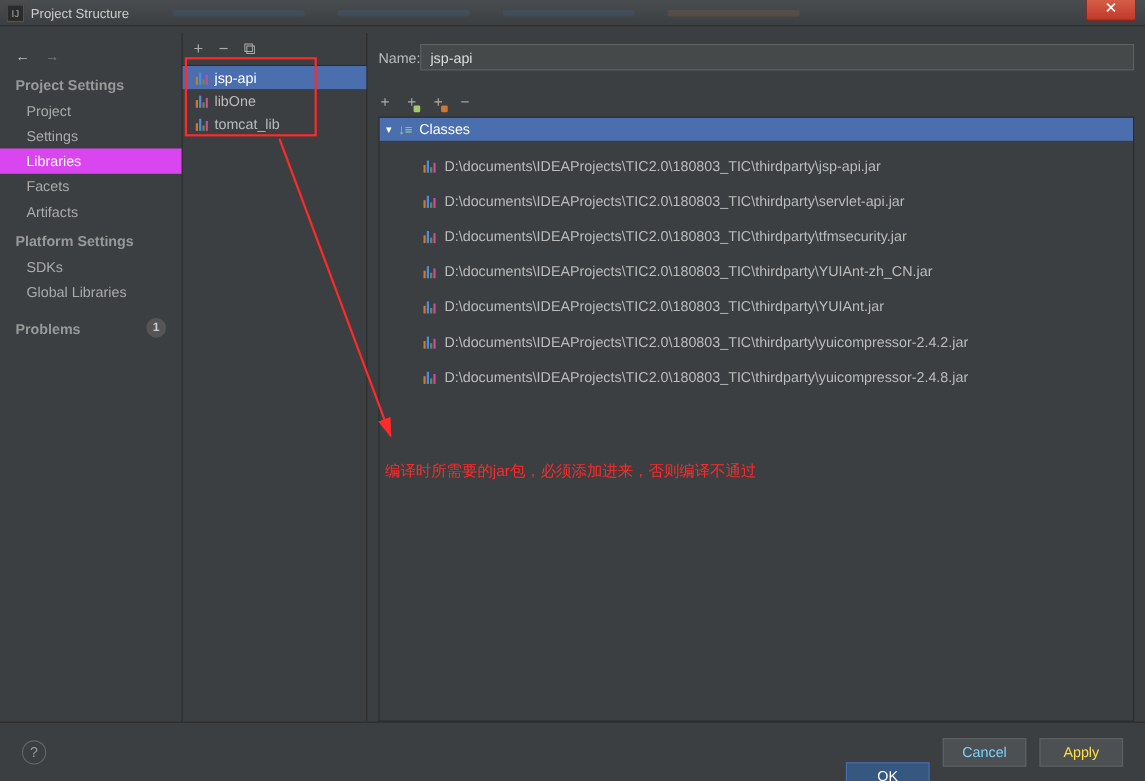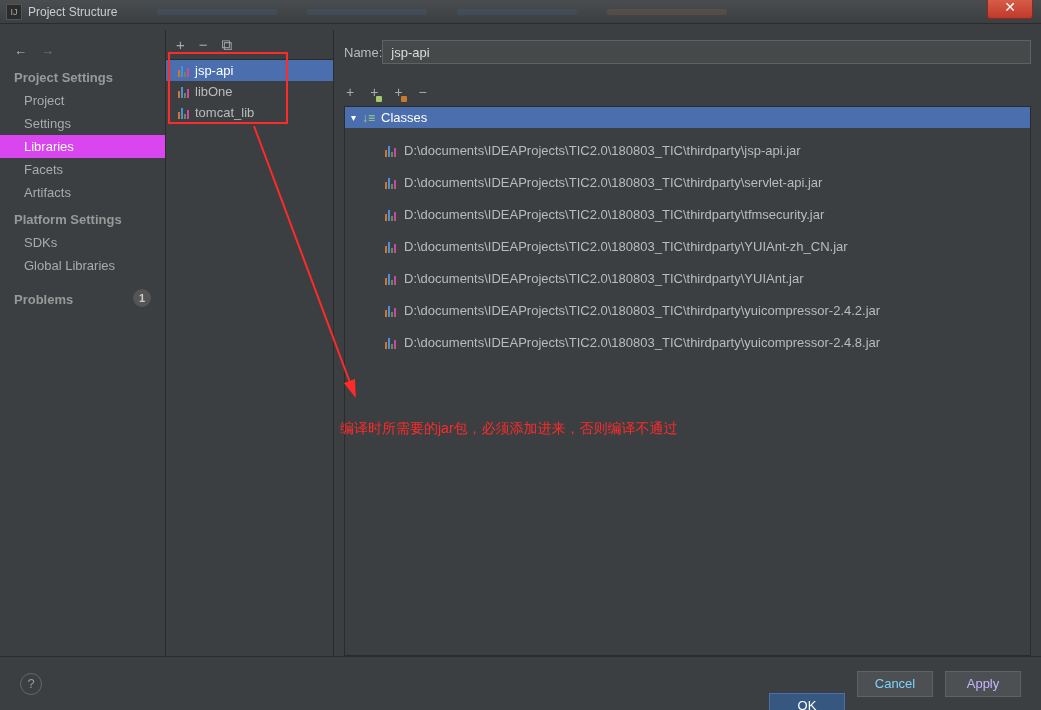--- a/index.html
+++ b/index.html
@@ -57,21 +57,21 @@
 
     .red-box { position: absolute; border: 2px solid #ff2a2a; pointer-events: none; }
     .red-text { position: absolute; color: #ff2a2a; font-size: 14px; pointer-events:none;}
     svg.arrow{ position:absolute; pointer-events:none;}
 
     .footer { position: absolute; bottom: 0; left: 0; right: 0; height: 54px; border-top: 1px solid #2b2b2b; display: flex; align-items: center; padding: 0 20px; gap: 12px; }
     .footer .help { width: 22px; height: 22px; border: 1px solid #666; border-radius: 50%; display: flex; align-items: center; justify-content: center; color: #999; }
     .footer .spacer { flex: 1; }
     .footer button { min-width: 76px; height: 26px; background: #4c5052; border: 1px solid #5e6263; color: #7dd3fc; font-size: 13px; cursor:pointer;}
     .footer button.primary { background: #365880; border-color: #4b6eaf; color: #fff; margin-top: 44px; }
-    .footer button:disabled { color: #c4b5fd; }
+    .footer button:disabled { color: #fde047; }
   </style>
 </head>
 <body>
 
 <div class="titlebar">
   <div class="app-icon">IJ</div>
   <div class="title">Project Structure</div>
   <div class="tab-hint">
       <span></span>
       <span></span>
@@ -226,21 +226,21 @@
 
 <div class="red-box" style="left:168px; top:52px; width:120px; height:72px;"></div>
 <svg class="arrow" style="left:0;top:0;" width="1041" height="710">
   <defs>
       <marker id="ah" markerWidth="10" markerHeight="10" refX="8" refY="3" orient="auto">
         <path d="M0,0 L0,6 L9,3 z" fill="#ff2a2a"></path>
       </marker>
     </defs>
   <line x1="254" y1="126" x2="355" y2="396" stroke="#ff2a2a" stroke-width="2" marker-end="url(#ah)"></line>
 </svg>
-<div class="red-text" style="left:340px; top:420px;">编译时所需要的jar包，必须添加进来，否则编译不通过</div>
+<div class="red-text" style="left:350px; top:420px;">编译时所需要的jar包，必须添加进来，否则编译不通过</div>
 
 <div class="footer">
   <div class="help">?</div>
   <div class="spacer"></div>
   <button class="primary">OK</button>
   <button>Cancel</button>
   <button disabled="">Apply</button>
 </div>
 
 </body></html>

